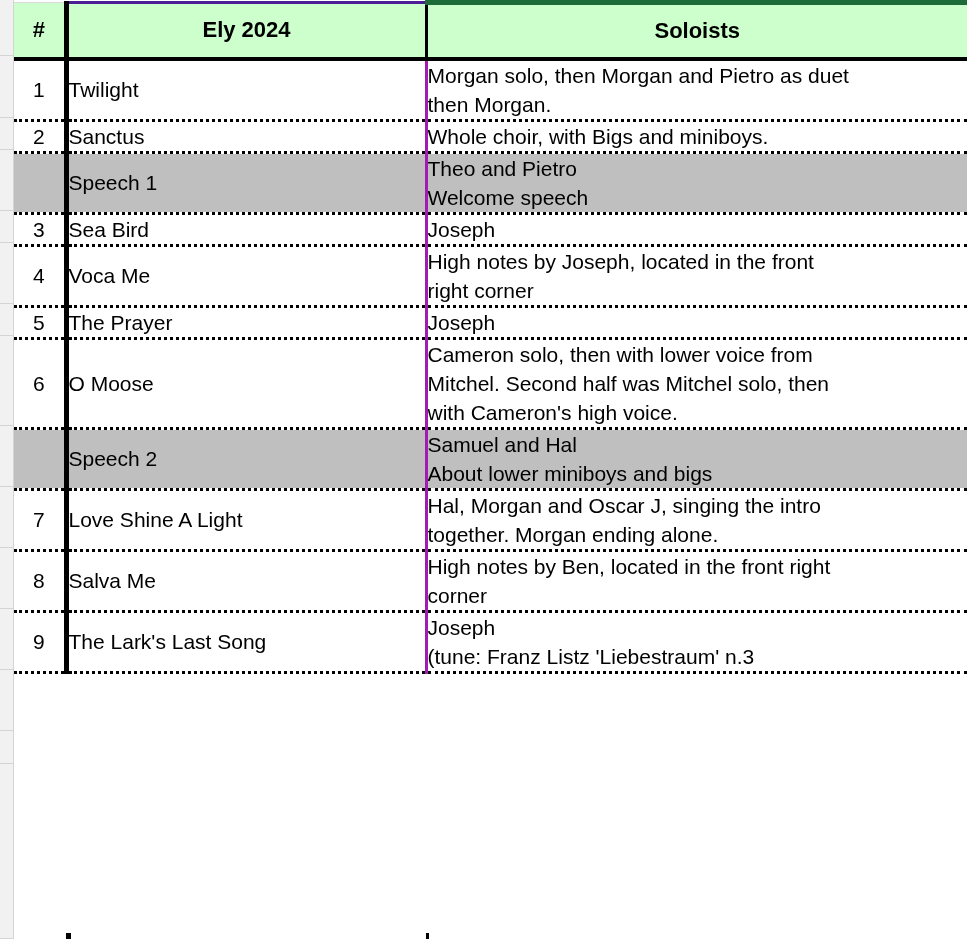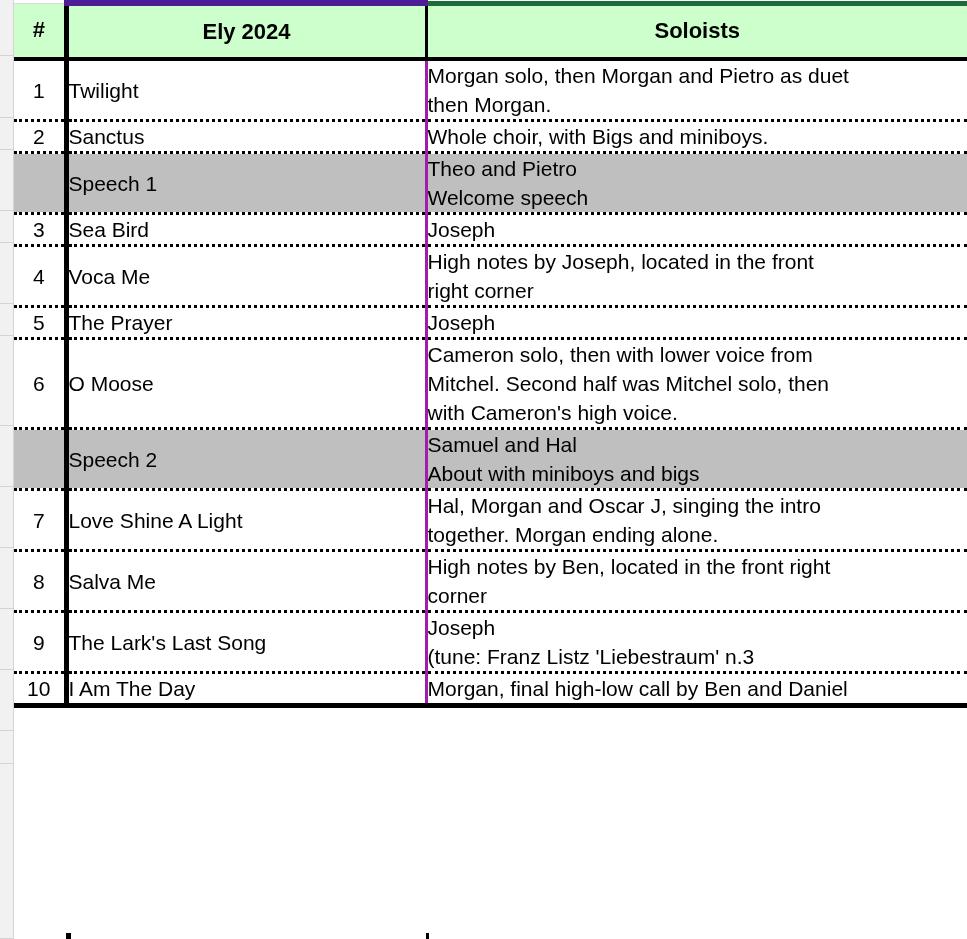--- a/index.html
+++ b/index.html
@@ -66,21 +66,21 @@
     background: #ccffcc;
     font-weight: bold;
     font-size: 22px;
     text-align: center;
     height: 56px;
     border-bottom: 4px solid #000000;
     box-sizing: border-box;
     white-space: nowrap;
   }
   thead th.h-num   { border-top: 1px solid #d9d9d9; }
-  thead th.h-title { border-top: 6px solid #4c1d95; border-left: 5px solid #000000; }
+  thead th.h-title { border-top: 3px solid #4c1d95; border-left: 5px solid #000000; }
   thead th.h-solo  { border-top: 5px solid #1e6b3a; border-left: 3px solid #000000; margin-left: 32px; }
 
   
   tbody td {
     font-size: 21px;
     line-height: 29px;
     border-bottom: 3px dotted #000000;
     box-sizing: border-box;
     background: #ffffff;
   }
@@ -221,21 +221,21 @@
             <span class="ln">Cameron solo, then with lower voice from</span>
             <span class="ln">Mitchel. Second half was Mitchel solo, then</span>
             <span class="ln">with Cameron's high voice.</span>
           </td>
         </tr>
         <tr class="shaded">
           <td class="num"></td>
           <td class="title">Speech 2</td>
           <td class="solo">
             <span class="ln">Samuel and Hal</span>
-            <span class="ln">About with miniboys and bigs</span>
+            <span class="ln">About lower miniboys and bigs</span>
           </td>
         </tr>
         <tr>
           <td class="num">7</td>
           <td class="title">Love Shine A Light</td>
           <td class="solo">
             <span class="ln">Hal, Morgan and Oscar J, singing the intro</span>
             <span class="ln">together. Morgan ending alone.</span>
           </td>
         </tr>
@@ -246,27 +246,20 @@
             <span class="ln">High notes by Ben, located in the front right</span>
             <span class="ln">corner</span>
           </td>
         </tr>
         <tr>
           <td class="num">9</td>
           <td class="title">The Lark's Last Song</td>
           <td class="solo">
             <span class="ln">Joseph</span>
             <span class="ln">(tune: Franz Listz 'Liebestraum' n.3</span>
-          </td>
-        </tr>
-        <tr class=" last">
-          <td class="num">10</td>
-          <td class="title">I Am The Day</td>
-          <td class="solo">
-            <span class="ln">Morgan, final high-low call by Ben and Daniel</span>
           </td>
         </tr>
       </tbody>
   </table>
 
   <div class="tail">
     <div class="v1"></div>
     <div class="v2"></div>
   </div>
 

